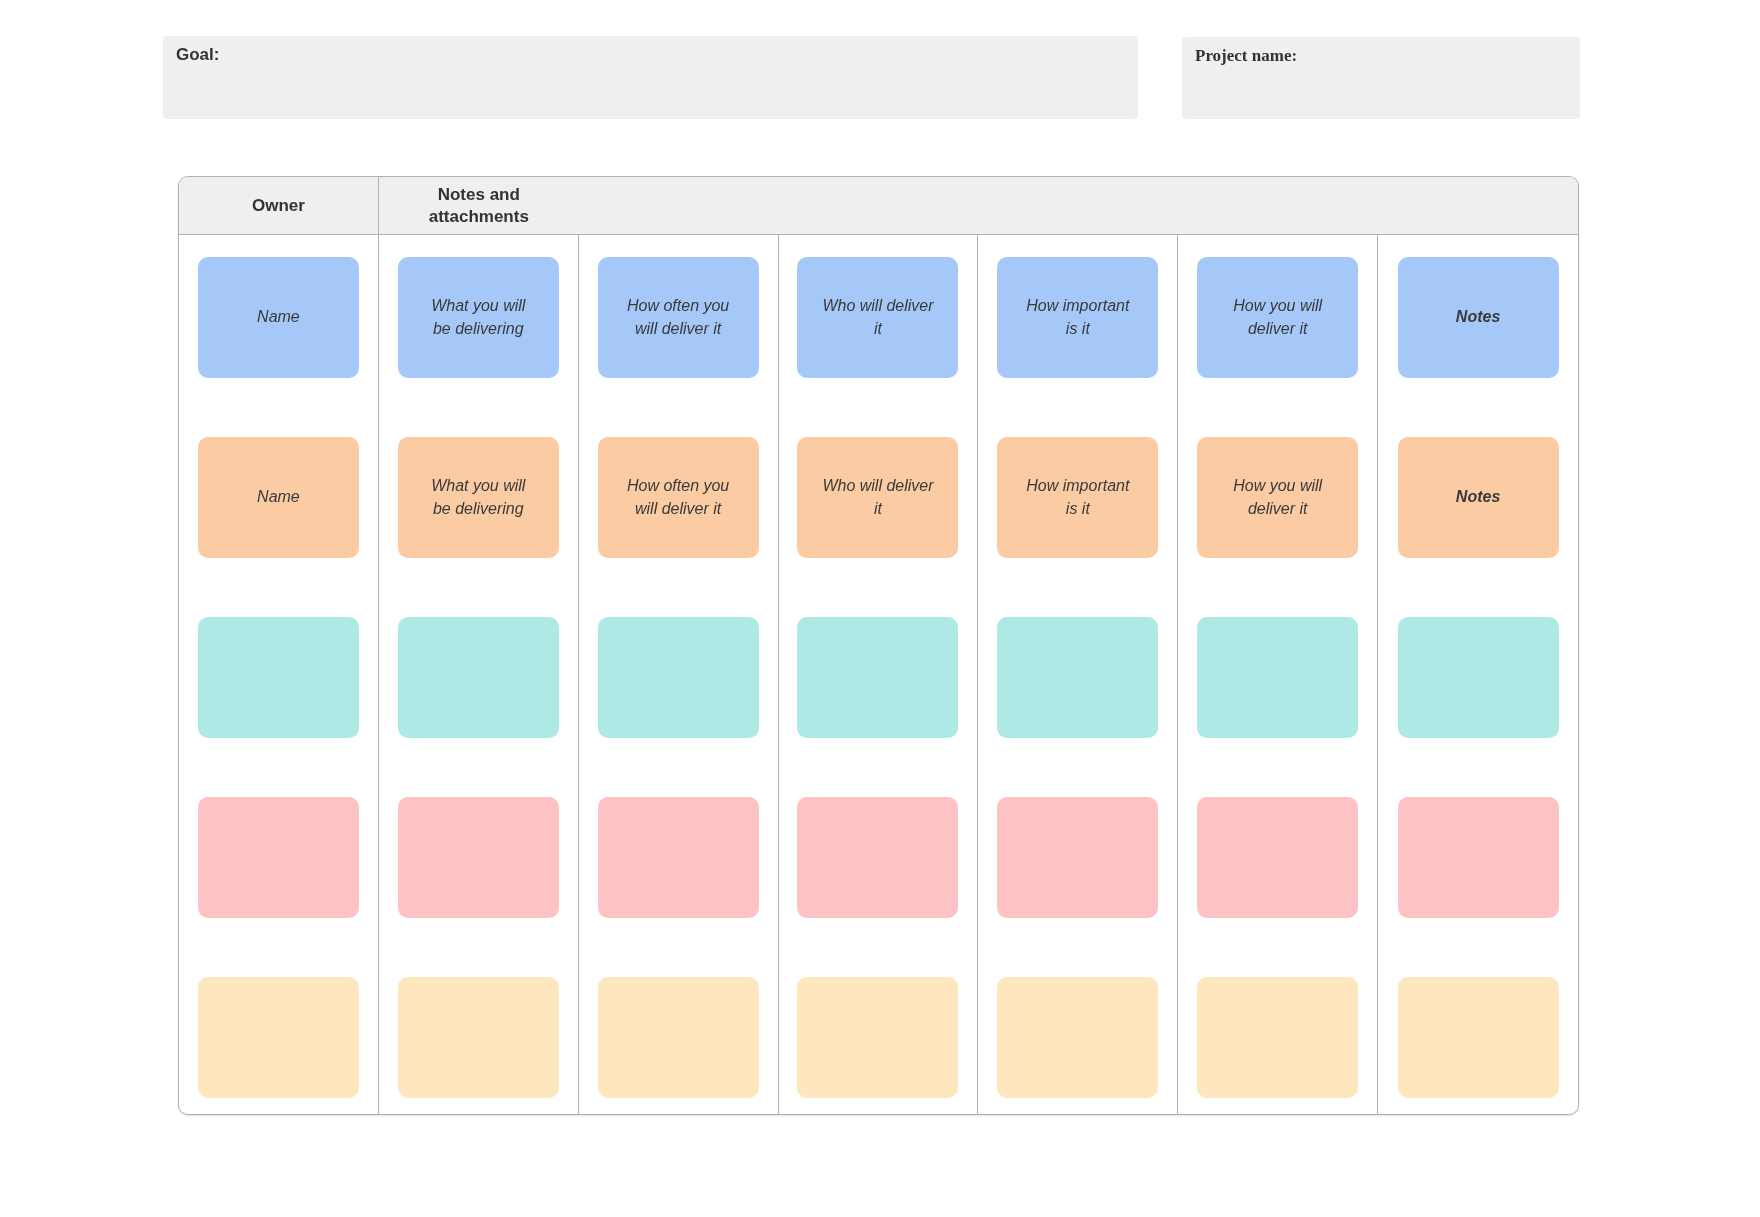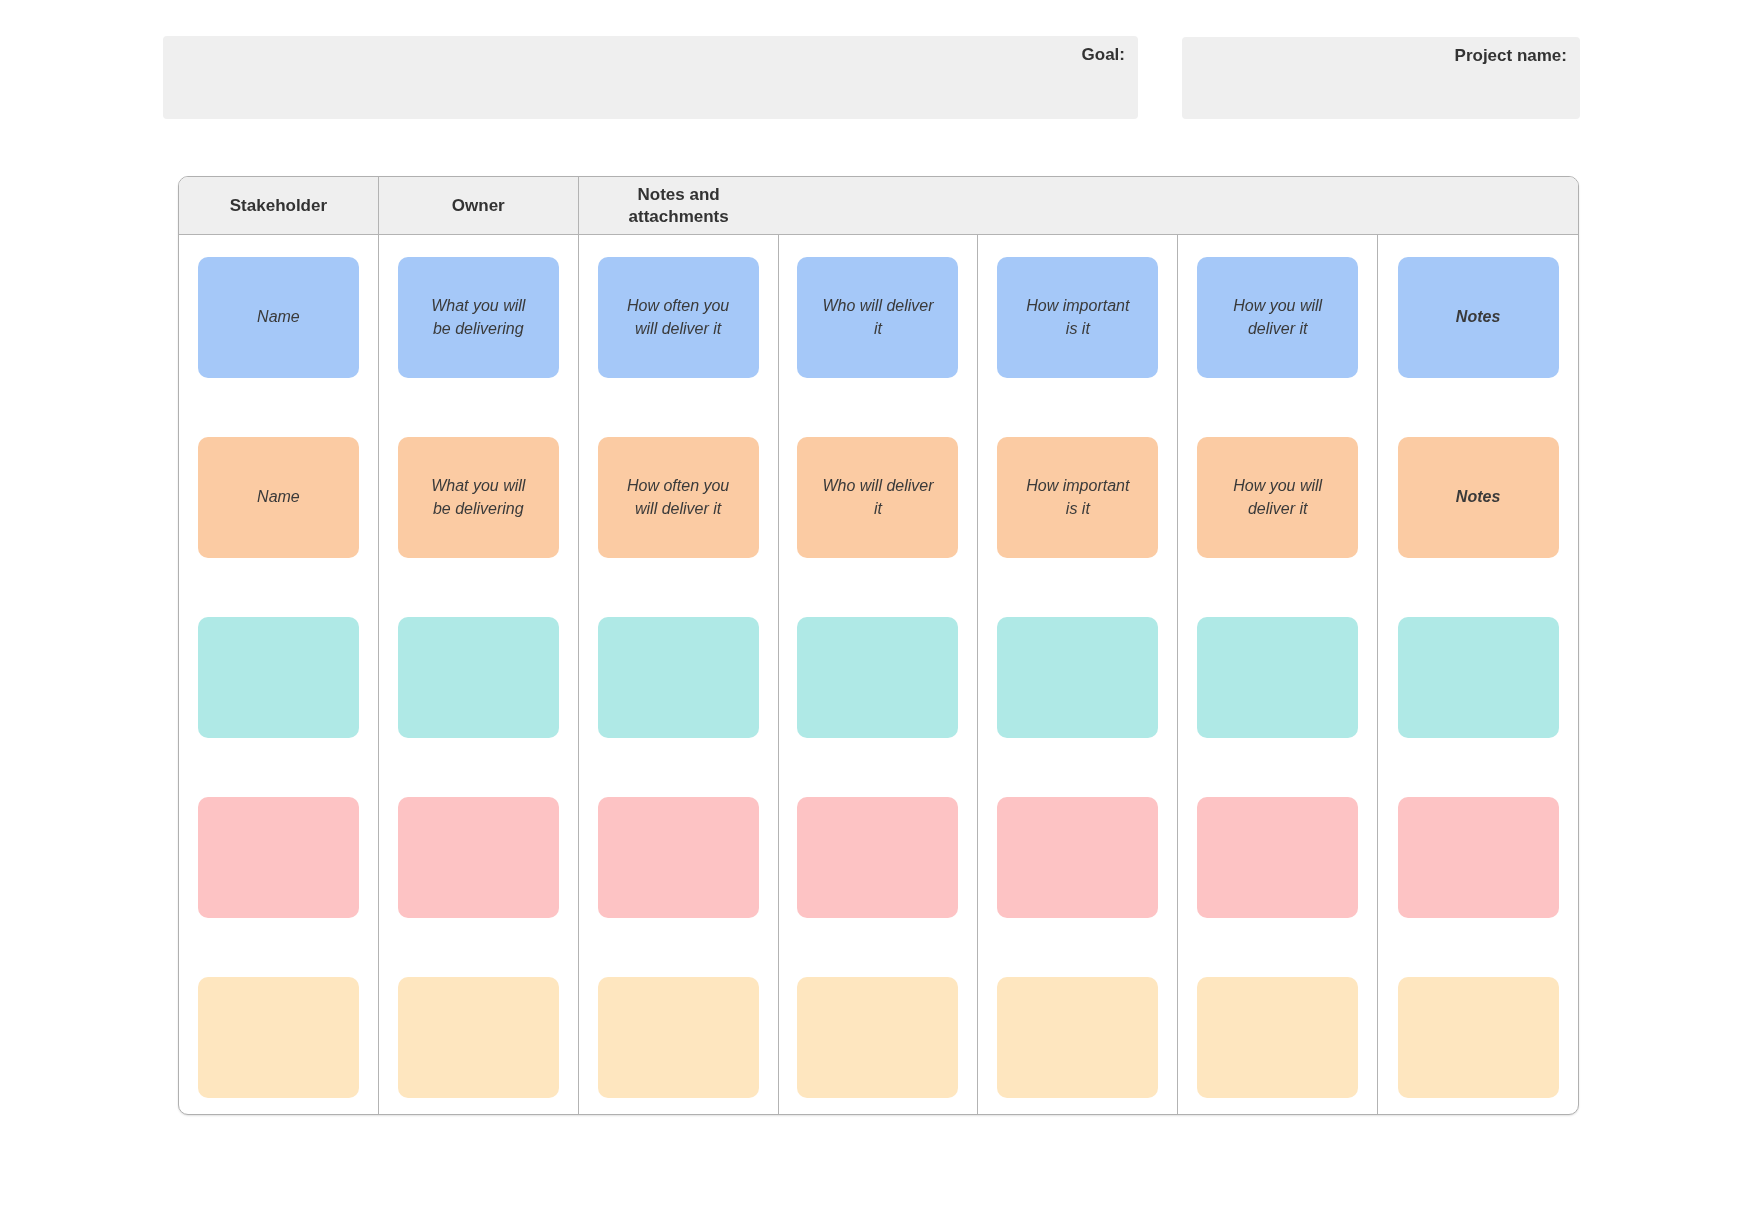--- a/index.html
+++ b/index.html
@@ -5,24 +5,23 @@
   html, body { margin:0; padding:0; }
   body {
     width:1760px; height:1217px; position:relative;
     background:#ffffff;
     font-family:"Liberation Sans", sans-serif;
     overflow:hidden;
   }
   .panel {
     position:absolute; background:#efefef; border-radius:4px;
     box-sizing:border-box;
-    text-align:right;
   }
   .panel-goal    { left:163px; top:36px;  width:975px; height:83px; }
-  .panel-project { left:1182px; top:37px; width:398px; height:82px; }
+  .panel-project { left:1182px; top:37px; width:398px; height:82px;font-family:Liberation Serif, serif; }
   .panel-label {
     padding:9px 13px 0 13px; font-weight:bold; font-size:17px; color:#333333;
   }
   .panel-value { padding:2px 13px; font-size:15px; color:#333333; min-height:18px; }
 
   .grid-table {
     position:absolute; left:178px; top:176px; width:1401px; height:939px;
     box-sizing:border-box; background:#ffffff;
     border:1.5px solid #b0b0b0; border-radius:10px;
     overflow:hidden;
@@ -71,21 +70,20 @@
   <div class="panel-value"></div>
 </div>
 
 <div class="panel panel-project">
   <div class="panel-label">Project name:</div>
   <div class="panel-value"></div>
 </div>
 
 <div class="grid-table">
   <div class="thead">
-    <div class="th">Stakeholder</div>
     <div class="th">Owner</div>
     <div class="th">Notes and attachments</div>
   </div>
 
   <div class="tbody">
 
     <div class="colm">
       <div class="note" style="background: rgb(165, 200, 248);">Name</div>
       <div class="note" style="background: rgb(251, 203, 163);">Name</div>
       <div class="note" style="background: rgb(175, 233, 230);"></div>

